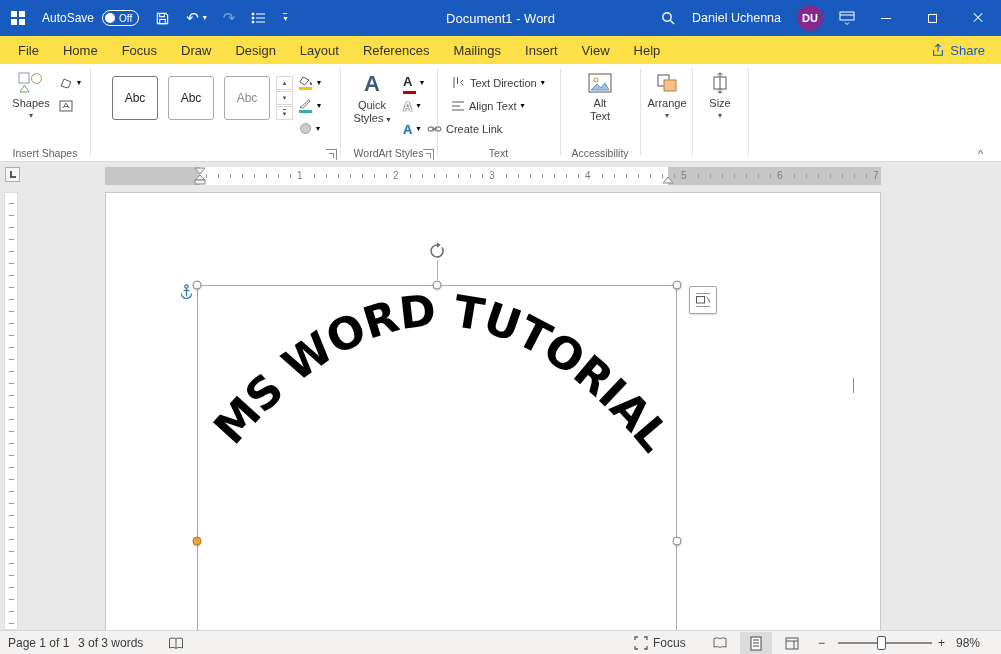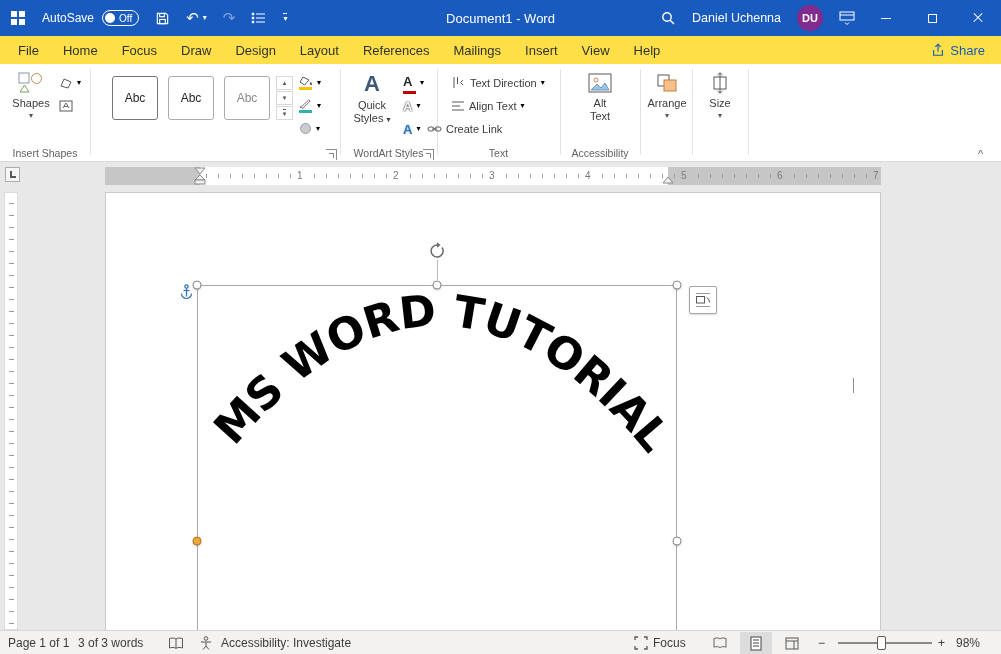--- a/index.html
+++ b/index.html
@@ -483,27 +483,20 @@
 
   <div id="statusbar">
     <span class="sbi" style="left:8px">Page 1 of 1</span>
     <span class="sbi" style="left:78px">3 of 3 words</span>
     <span class="sbi" style="left:168px">
       <svg width="16" height="13" viewBox="0 0 16 13" fill="none" stroke="#595959">
           <path d="M8 2C6.5.8 3.5.8 1.5 1.6V11c2-.8 5-.8 6.5.4 1.5-1.2 4.5-1.2 6.5-.4V1.6C12.5.8 9.5.8 8 2z"></path>
           <line x1="8" y1="2" x2="8" y2="11.4"></line>
         </svg>
     </span>
-    <span class="sbi" style="left:200px">
-      <svg width="12" height="15" viewBox="0 0 12 15" fill="none" stroke="#595959">
-          <circle cx="6" cy="2.5" r="1.8"></circle>
-          <path d="M1 6h10M6 6v4M6 10l-3 3.5M6 10l3 3.5"></path>
-        </svg>
-      <span style="margin-left:4px">Accessibility: Investigate</span>
-    </span>
     <span class="sbi" style="left:634px">
       <svg width="14" height="14" viewBox="0 0 14 14" fill="none" stroke="#595959" stroke-width="1.3">
           <path d="M1 4V1h3M10 1h3v3M13 10v3h-3M4 13H1v-3"></path>
         </svg>
       <span>Focus</span>
     </span>
     <span class="viewbtn" style="left:704px">
       <svg width="16" height="12" viewBox="0 0 16 13" fill="none" stroke="#595959">
           <path d="M8 2C6.5.8 3.5.8 1.5 1.6V11c2-.8 5-.8 6.5.4 1.5-1.2 4.5-1.2 6.5-.4V1.6C12.5.8 9.5.8 8 2z"></path>
         </svg>

